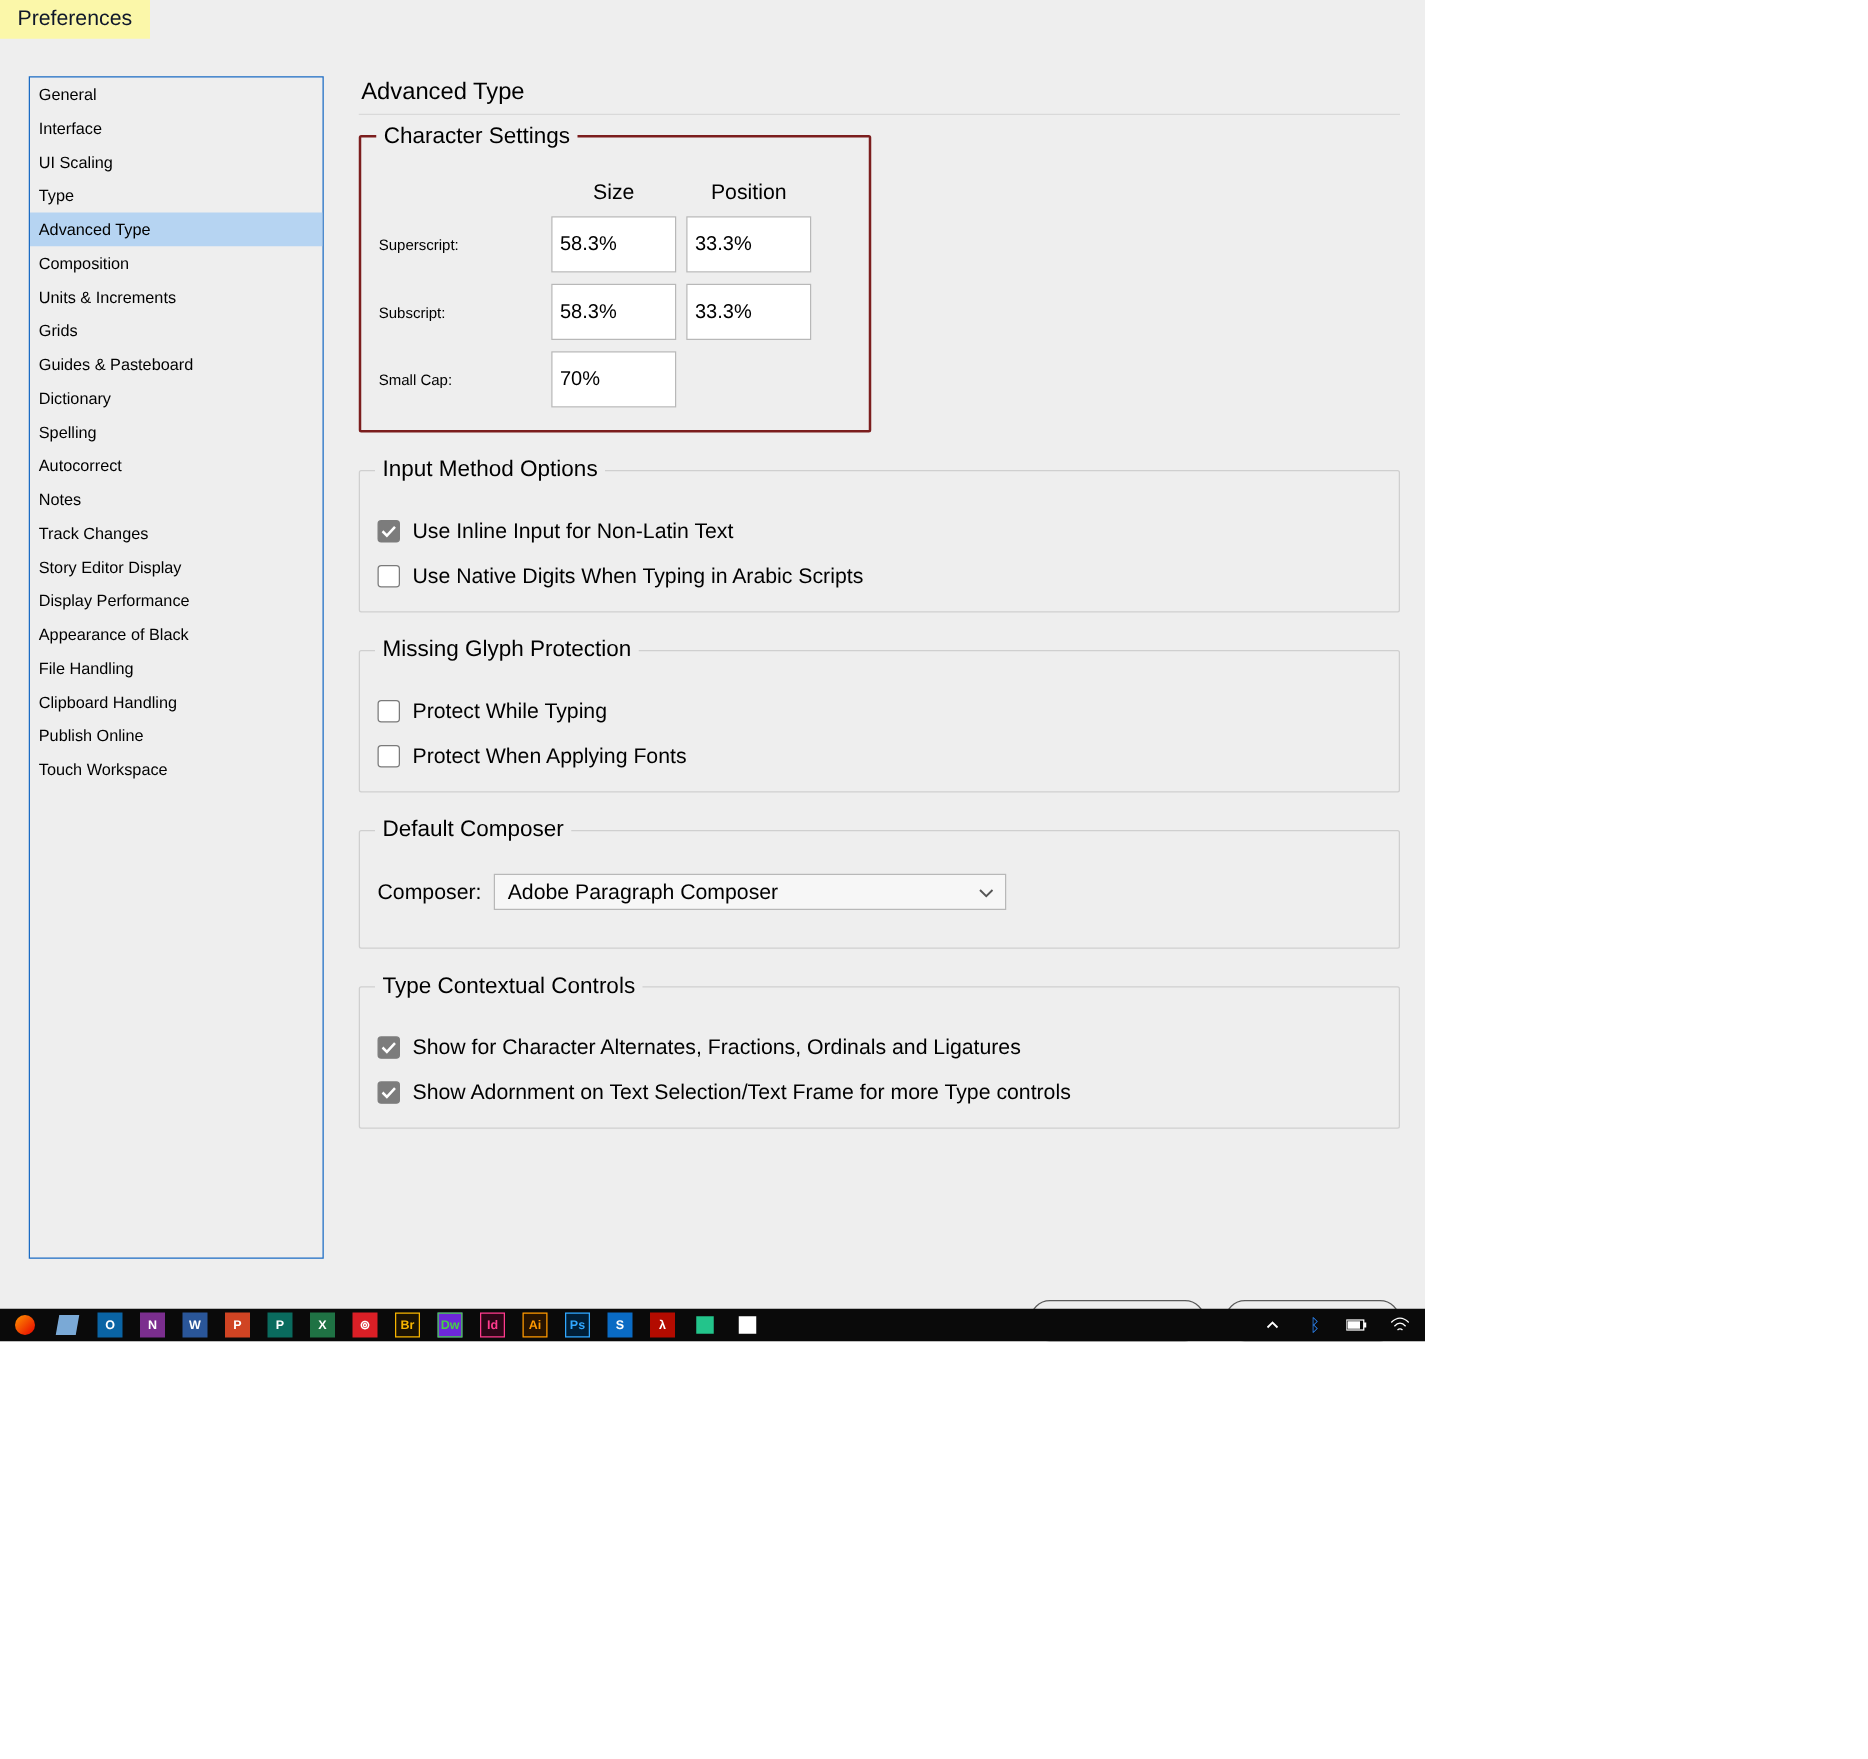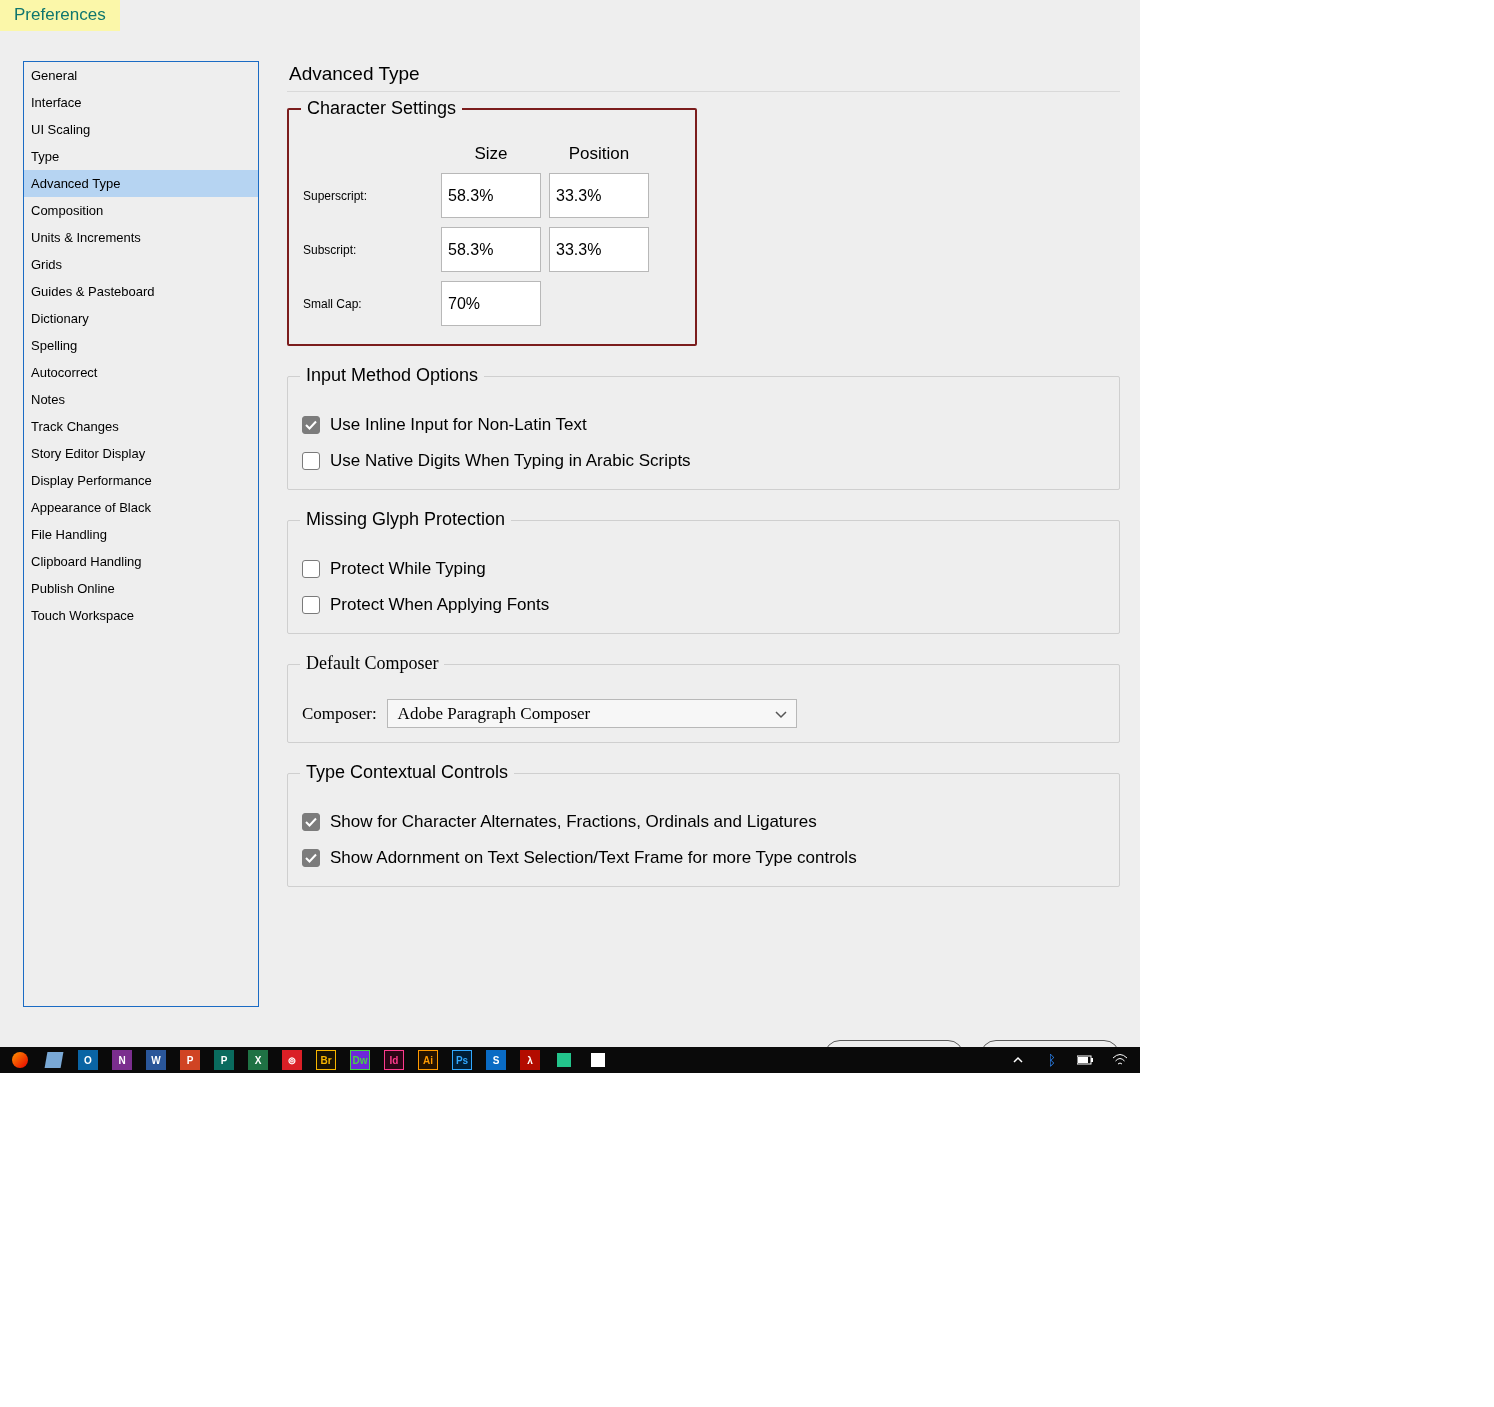--- a/index.html
+++ b/index.html
@@ -4,21 +4,21 @@
 <style>
   * { box-sizing: border-box; }
   html, body { margin:0; padding:0; font-family: "Segoe UI", Tahoma, sans-serif; font-size:17px; color:#000; }
   body { background:#fff; width:1494px; height:1407px; overflow:hidden; position:relative; }
 
   .scale-wrap { width:1140px; height:1073px; }
 
   .window { width:1140px; height:1073px; background:#eeeeee; position:relative; }
   .tab {
     position:absolute; top:0; left:0; padding:5px 14px 6px 14px;
-    background:#fbf7a9; font-size:17px; color:#0f766e;
+    background:#fbf7a9; font-size:17px; color:#0f172a;
   }
 
   .content { position:absolute; top:47px; left:0; right:0; bottom:0; padding:14px 20px 12px 23px; }
 
   .layout { display:flex; gap:28px; height: calc(100% - 54px); }
   .sidebar {
     width:236px; border:1px solid #1a6bc4; background:#eeeeee;
     overflow:hidden;
   }
   .sidebar-item {
@@ -171,21 +171,21 @@
             <span>Protect While Typing</span>
           </div>
           <div class="chk-row">
             <span class="chk">
               
             </span>
             <span>Protect When Applying Fonts</span>
           </div>
         </div>
 
-        <div class="groupbox" style="padding-bottom:14px;font-family:Liberation Serif, serif;">
+        <div class="groupbox" style="padding-bottom:30px;">
           <div class="group-legend">Default Composer</div>
           <div class="composer-row">
             <span class="composer-label">Composer:</span>
             <div class="select">
               <span>Adobe Paragraph Composer</span>
               <svg class="chev" viewBox="0 0 14 14">
                     <path d="M2 5 L7 10 L12 5" stroke="#555" stroke-width="1.5" fill="none"></path>
                   </svg>
             </div>
           </div>

